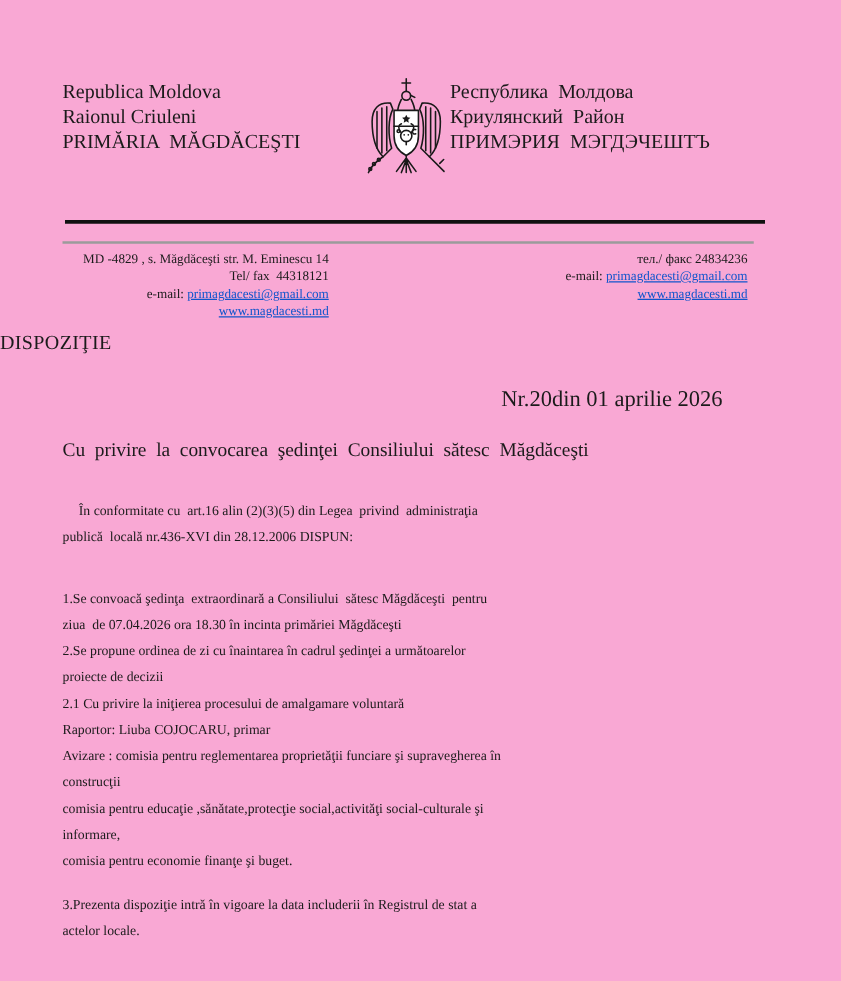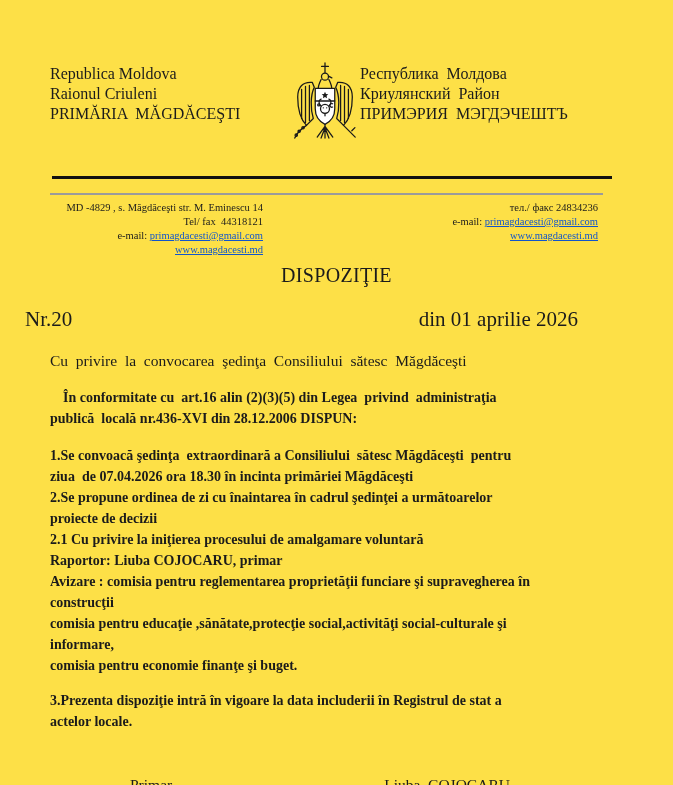--- a/index.html
+++ b/index.html
@@ -1,20 +1,20 @@
 <!DOCTYPE html>
 <html><head>
 <meta charset="utf-8">
 <style>
   * { box-sizing: border-box; }
   html, body { margin: 0; padding: 0; background: #ffffff; }
   .page {
     position: relative;
     width: 673px; height: 785px;
-    background: #fde047;
+    background: #f9a8d4;
     color: #1b1b1b;
     font-family: "Liberation Serif", "DejaVu Serif", serif;
     overflow: hidden;
   }
   .pre { white-space: pre-wrap; }
 
   
   .header-row { display: flex; align-items: flex-start; margin: 64px 50px 0 50px; }
   .hdr-block { font-size: 16px; line-height: 20px; }
   .hdr-left { width: 240px; }
@@ -26,26 +26,26 @@
   .rule-gray  { height: 2px; background: #9b9b9b; margin: 14px 70px 0 50px; }
 
   
   .contacts-row { display: flex; justify-content: space-between; margin: 6px 75px 0 48px; }
   .contact-block { text-align: right; font-size: 10.5px; line-height: 14px; }
   .contact-left { width: 215px; }
   .contact-right { width: 238px; }
   .doclink { color: #1155CC; text-decoration: underline; cursor: pointer; font-family: Liberation Serif, serif; }
 
   
-  .title { text-align: center; font-size: 20px; line-height: 20px; margin-top: 8px; letter-spacing: 0.3px; }
-  .nr-row { display: flex; justify-content: space-between; margin: 24px 50px 0 25px; padding-right: 45px; font-size: 21px; line-height: 21px; }
+  .title { text-align: left; font-size: 16px; line-height: 20px; margin-top: 8px; letter-spacing: 0.3px; }
+  .nr-row { display: flex; justify-content: flex-end; margin: 24px 50px 0 25px; padding-right: 45px; font-size: 18px; line-height: 21px; }
 
   
   .subject { margin: 20px 50px 0 50px; font-size: 15.5px; line-height: 21px; }
-  .para { margin: 16px 45px 0 50px; font-size: 14px; line-height: 21px; font-weight: bold; }
+  .para { margin: 28px 45px 0 50px; font-size: 11px; line-height: 21px; }
   .preamble { text-indent: 13px; }
   .final { margin-top: 14px; }
 
   
   .sig-row { display: flex; margin: 42px 50px 0 50px; font-size: 15.5px; line-height: 21px; }
   .sig-role { margin-left: 80px; }
   .sig-name { margin-left: 212px; }
 </style>
 </head>
 <body>
@@ -112,21 +112,21 @@
     </div>
   </div>
 
   <div class="title">DISPOZIŢIE</div>
 
   <div class="nr-row">
     <span>Nr.20</span>
     <span>din 01 aprilie 2026</span>
   </div>
 
-  <div class="subject pre">Cu  privire  la  convocarea  şedinţa  Consiliului  sătesc  Măgdăceşti</div>
+  <div class="subject pre">Cu  privire  la  convocarea  şedinţei  Consiliului  sătesc  Măgdăceşti</div>
 
   <div class="para preamble pre">În conformitate cu  art.16 alin (2)(3)(5) din Legea  privind  administraţia
 publică  locală nr.436-XVI din 28.12.2006 DISPUN:</div>
 
   <div class="para pre">1.Se convoacă şedinţa  extraordinară a Consiliului  sătesc Măgdăceşti  pentru
 ziua  de 07.04.2026 ora 18.30 în incinta primăriei Măgdăceşti
 2.Se propune ordinea de zi cu înaintarea în cadrul şedinţei a următoarelor
 proiecte de decizii
 2.1 Cu privire la iniţierea procesului de amalgamare voluntară
 Raportor: Liuba COJOCARU, primar

